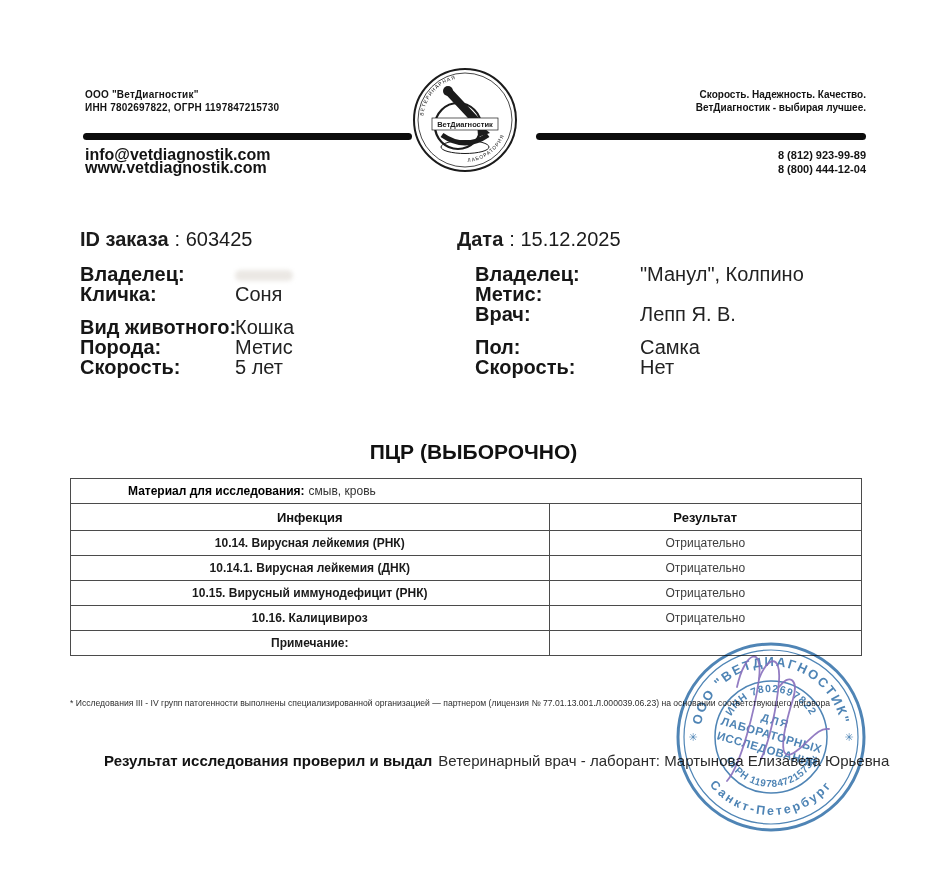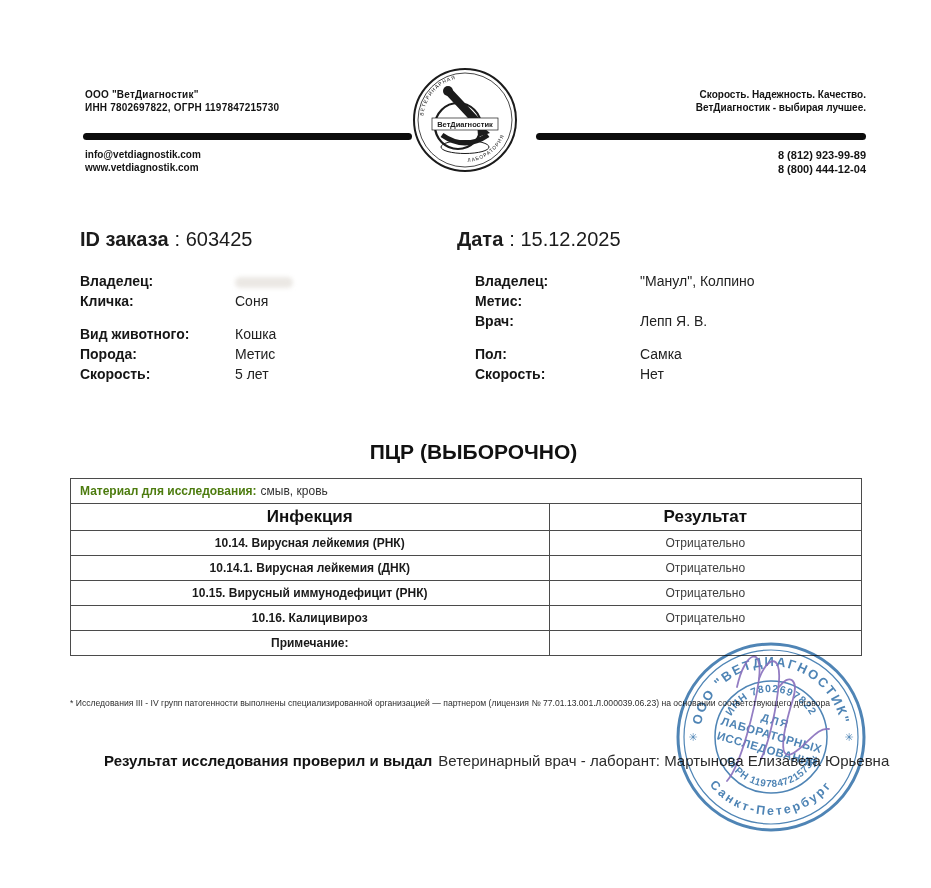--- a/index.html
+++ b/index.html
@@ -3,59 +3,59 @@
 <meta charset="utf-8">
 <style>
   html,body { margin:0; padding:0; background:#ffffff; }
   .page {
     position:relative; width:931px; height:888px; background:#ffffff;
     font-family:"Liberation Sans", sans-serif; color:#1a1a1a; overflow:hidden;
   }
 
   
   .hdr-left   { position:absolute; left:85px;  top:88px;  font-size:10px; font-weight:bold; line-height:13px; color:#141414; letter-spacing:.2px; }
-  .hdr-contact{ position:absolute; left:85px;  top:148px; font-size:10px; font-weight:bold; line-height:13px; color:#141414; }
+  .hdr-contact{ position:absolute; left:85px;  top:148px; font-size:16px; font-weight:bold; line-height:13px; color:#141414; }
   .hdr-slogan { position:absolute; right:65px; top:88px;  font-size:10px; font-weight:bold; line-height:13px; color:#141414; text-align:right; }
   .hdr-phones { position:absolute; right:65px; top:148px; font-size:11px; font-weight:bold; line-height:14px; color:#141414; text-align:right; }
   .bar { position:absolute; top:133px; height:7px; background:#0c0c0c; border-radius:3.5px; z-index:1; }
   .bar-left  { left:83px;  width:329px; }
   .bar-right { left:536px; width:330px; }
   .logo { position:absolute; left:405px; top:64px; z-index:2; }
 
   
   .order-line { position:absolute; top:228px; font-size:20px; color:#1b1b1b; }
   .order-id   { left:80px; }
   .order-date { left:457px; }
   .order-line b { font-weight:bold; }
   .order-line .val { margin-left:6px; }
 
   
-  .pcol { position:absolute; top:271px; font-size:14px; color:#222; }
+  .pcol { position:absolute; top:264px; font-size:20px; color:#222; }
   .pcol-left  { left:80px;  width:385px; }
   .pcol-right { left:475px; width:400px; }
   .prow { height:20px; line-height:20px; white-space:nowrap; }
   .plabel { display:inline-block; font-weight:bold; color:#161616; }
   .pcol-left  .plabel { width:155px; }
   .pcol-right .plabel { width:165px; }
   .pspacer { height:13px; }
   .smudge { display:inline-block; width:58px; height:11px; border-radius:6px;
             background:#ebe8e4; filter:blur(2px); vertical-align:middle; }
 
   
   .section-title { position:absolute; left:0; top:440px; width:100%;
                    text-align:center; font-size:21px; font-weight:bold; color:#111;padding-left:8px; }
 
   
   .results-table { position:absolute; left:70px; top:478px; width:792px;
                    border-collapse:collapse; font-size:12px; table-layout:fixed; }
   .results-table td, .results-table th { border:1px solid #4b4b4b; height:24px;
                    text-align:center; padding:0 6px; overflow:hidden; }
-  .results-table th { font-size:17px; font-weight:bold; height:26px; color:#111; }
+  .results-table th { font-size:13px; font-weight:bold; height:26px; color:#111; }
   .cell-material { text-align:left !important; padding-left:9px !important; }
-  .cell-material .mlabel { font-weight:bold; color:#4d7c0f; }
+  .cell-material .mlabel { font-weight:bold; color:#000000;margin-left:48px; }
   .cell-material .mval { margin-left:4px; color:#333; }
   .cell-infection { font-weight:bold; color:#1a1a1a;margin-top:24px; }
   .cell-result { color:#3d3d3d; }
 
   
   .footnote { position:absolute; left:70px; top:698px; font-size:8.6px; color:#2e2e2e; white-space:nowrap; }
   .sign-line { position:absolute; left:104px; top:752px; font-size:15px; color:#2c2c2c; white-space:nowrap; }
   .sign-line .sbold { font-weight:bold; color:#121212; }
   .sign-line .snorm { margin-left:6px; }
 

